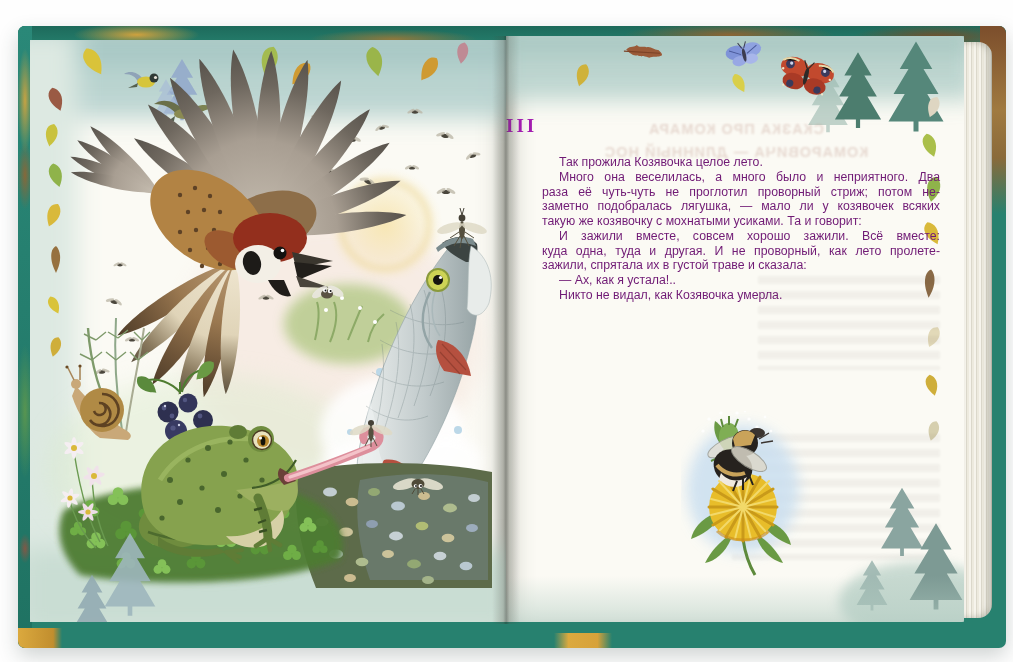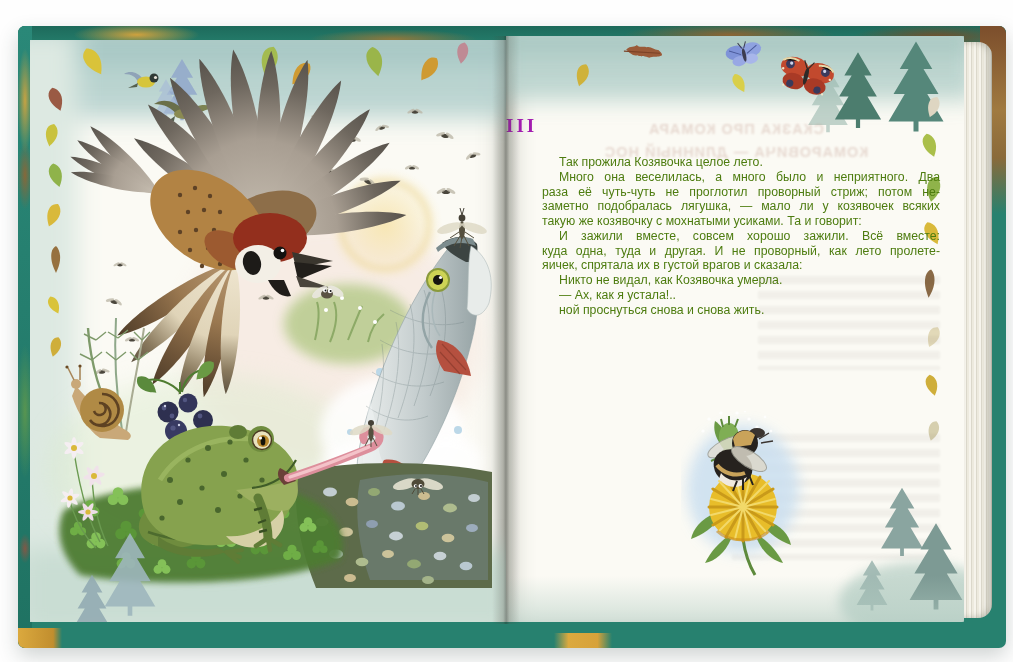--- a/index.html
+++ b/index.html
@@ -42,21 +42,21 @@
   .gutter{position:absolute;left:474px;top:10px;width:28px;height:588px;pointer-events:none;
       background:linear-gradient(90deg,rgba(0,0,0,0),rgba(70,75,64,.25) 40%,rgba(38,42,34,.4) 50%,rgba(70,75,64,.2) 62%,rgba(0,0,0,0));}
 
   .lp-art,.rp-svg{position:absolute;left:0;top:0;}
 
   
   .chapter{position:absolute;top:63px;left:0;width:440px;text-align:left;
       font-family:"Liberation Serif",serif;font-size:19px;font-weight:700;letter-spacing:3px;color:#a21caf;}
   .ghost{position:absolute;top:82px;left:28px;width:404px;text-align:center;transform:scaleX(-1);
       color:#b98d80;opacity:.30;filter:blur(1.1px);font-weight:700;font-size:14.5px;line-height:23px;letter-spacing:1px;}
-  .story{position:absolute;left:36px;top:119px;width:398px;color:#4d7c0f;font-size:12.3px;line-height:14.75px;}
+  .story{position:absolute;left:36px;top:119px;width:398px;color:#701a75;font-size:12.3px;line-height:14.75px;}
   .para{margin:0;}
   .line{display:block;white-space:nowrap;}
   .line.full{white-space:normal;text-align:justify;text-align-last:justify;}
   .para .line:first-child{text-indent:17px;}
   .smudge{position:absolute;opacity:.055;background:repeating-linear-gradient(#5d4c42 0 8px,transparent 8px 15px);filter:blur(1px);}
   .sm1{left:252px;top:240px;width:182px;height:94px;}
   .sm2{left:226px;top:398px;width:208px;height:126px;}
   .rp-bottom-wash{position:absolute;left:0;bottom:0;width:458px;height:46px;
       background:linear-gradient(rgba(178,204,194,0),rgba(178,204,194,.55));border-radius:0 0 3px 0;}
 </style>
@@ -617,30 +617,29 @@
           </p>
           <p class="para">
             <span class="line full">Много она веселилась, а много было и неприятного. Два</span>
             <span class="line full">раза её чуть-чуть не проглотил проворный стриж; потом не-</span>
             <span class="line full">заметно подобралась лягушка, — мало ли у козявочек всяких</span>
             <span class="line">такую же козявочку с мохнатыми усиками. Та и говорит:</span>
           </p>
           <p class="para">
             <span class="line full">И зажили вместе, совсем хорошо зажили. Всё вместе:</span>
             <span class="line full">куда одна, туда и другая. И не проворный, как лето пролете-</span>
-            <span class="line">яичек, спрятала их в густой врагов и сказала:</span>
+            <span class="line">зажили, спрятала их в густой траве и сказала:</span>
+          </p>
+          <p class="para">
+            <span class="line">— Ах, как я устала!..</span>
           </p>
           <p class="para">
             <span class="line">Никто не видал, как Козявочка умерла.</span>
           </p>
           <p class="para">
-            <span class="line">— Ах, как я устала!..</span>
-          </p>
-          <p class="para">
-            <span class="line">ной проснуться снова и снова жить.</span>
           </p>
         </div>
 
       <div class="smudge sm1"></div>
       <div class="smudge sm2"></div>
 
       <svg class="rp-svg" style="left:175px;top:375px;" width="130" height="168" viewBox="0 0 130 168">
         <defs>
             <filter id="bf6" x="-60%" y="-60%" width="220%" height="220%">
               <feGaussianBlur stdDeviation="7"></feGaussianBlur>

